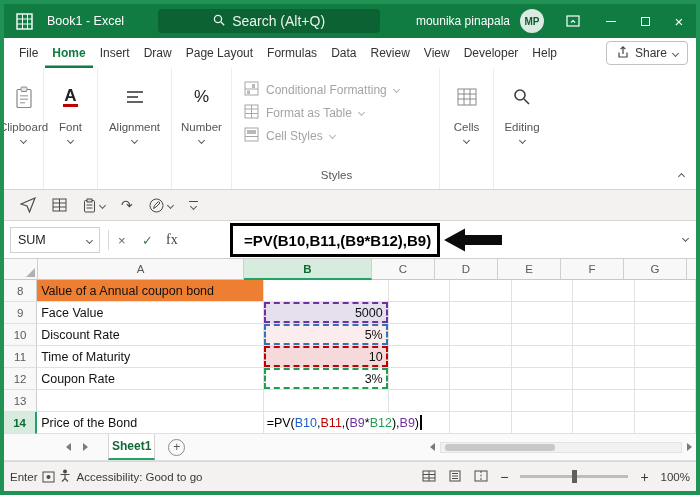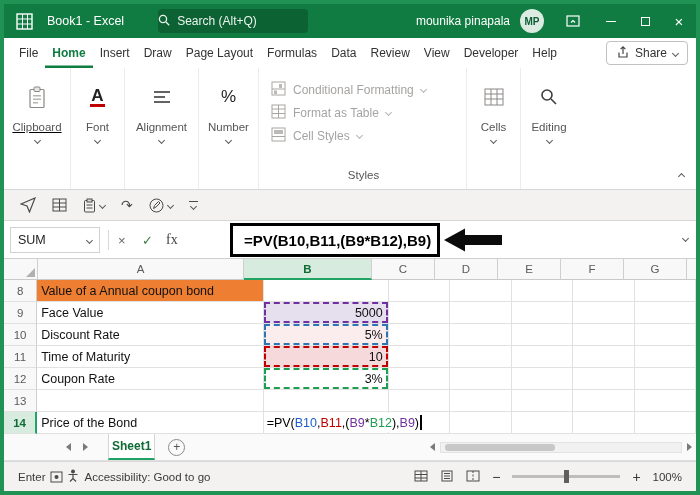--- a/index.html
+++ b/index.html
@@ -3,21 +3,21 @@
 <meta charset="utf-8">
 <style>
   *{margin:0;padding:0;box-sizing:border-box;font-family:"Liberation Sans",sans-serif;}
   html,body{width:700px;height:495px;background:#e9e9e9;overflow:hidden;}
   .window{width:700px;height:495px;border:4px solid #1f9254;background:#fff;display:flex;flex-direction:column;overflow:hidden;position:relative;}
 
   
   .titlebar{height:34px;background:#107C41;display:flex;align-items:center;color:#fff;flex:none;}
   .appicon{margin-left:12px;display:flex;}
   .wtitle{margin-left:14px;font-size:12.5px;white-space:nowrap;}
-  .searchpill{margin-left:34px;width:150px;height:24px;background:#0c6233;border-radius:4px;display:flex;align-items:center;justify-content:flex-start;gap:7px;font-size:12px;color:#eaf4ee;cursor:pointer;}
+  .searchpill{margin-left:34px;width:222px;height:24px;background:#0c6233;border-radius:4px;display:flex;align-items:center;justify-content:center;gap:7px;font-size:14px;color:#eaf4ee;cursor:pointer;}
   .tspacer{flex:1;}
   .username{font-size:12px;white-space:nowrap;margin-right:10px;}
   .avatar{width:24px;height:24px;border-radius:50%;background:#dcebe2;color:#0b5c33;font-size:10px;font-weight:bold;display:flex;align-items:center;justify-content:center;margin-right:14px;}
   .ribopt{width:30px;display:flex;justify-content:center;margin-right:6px;}
   .winbtn{width:34px;height:34px;display:flex;align-items:center;justify-content:center;}
   .minbar{width:10px;height:0;border-top:1.5px solid #fff;}
   .maxbox{width:9px;height:9px;border:1.4px solid #fff;}
   .closex{font-size:15px;line-height:1;color:#fff;}
 
   
@@ -96,21 +96,21 @@
   .tri{width:0;height:0;display:inline-block;cursor:pointer;}
   .tri.l{border-top:4.5px solid transparent;border-bottom:4.5px solid transparent;border-right:5.5px solid #7a7a7a;}
   .tri.r{border-top:4.5px solid transparent;border-bottom:4.5px solid transparent;border-left:5.5px solid #7a7a7a;}
   .sheettab{margin-left:20px;height:100%;display:flex;align-items:center;padding:0 3px;background:#fff;border-left:1px solid #d5d5d5;border-right:1px solid #d5d5d5;border-bottom:2.5px solid #21A366;font-size:12px;font-weight:bold;color:#0e6b35;cursor:pointer;}
   .addsheet{margin-left:13px;width:17px;height:17px;border:1px solid #8a8a8a;border-radius:50%;display:flex;align-items:center;justify-content:center;font-size:12px;color:#555;cursor:pointer;}
   .hscroll{margin-left:auto;margin-right:4px;display:flex;align-items:center;gap:5px;width:262px;}
   .htrack{flex:1;height:11px;background:#f1f1f1;border:1px solid #e3e3e3;position:relative;cursor:pointer;}
   .hthumb{position:absolute;left:4px;top:1px;height:7px;width:110px;background:#c8c8c8;border-radius:3px;}
 
   
-  .statusbar{height:30px;background:#f3f2f1;border-top:1px solid #d8d8d8;display:flex;align-items:center;padding:0 14px;gap:4px;font-size:11.5px;color:#3b3a39;flex:none;}
+  .statusbar{height:30px;background:#f3f2f1;border-top:1px solid #d8d8d8;display:flex;align-items:center;padding:0 6px;gap:4px;font-size:11.5px;color:#3b3a39;flex:none;}
   .sbitem{display:flex;align-items:center;gap:6px;cursor:pointer;white-space:nowrap;}
   .sbright{margin-left:auto;display:flex;align-items:center;gap:12px;}
   .zoomtrack{width:108px;height:3px;background:#bdbdbd;position:relative;cursor:pointer;}
   .zoomthumb{position:absolute;left:52px;top:-5px;width:5px;height:13px;background:#605e5c;}
   .zbtn{font-size:14px;color:#3b3a39;cursor:pointer;line-height:1;}
 </style>
 </head>
 <body>
 
 <div class="window">
@@ -171,21 +171,21 @@
       <span><svg width="13" height="13">
             <path d="M3 7.5 v4.5 h8 v-4.5" fill="none" stroke="#444" stroke-width="1.2"></path>
             <path d="M7 9 V2 M4.6 4.2 L7 1.8 L9.4 4.2" fill="none" stroke="#444" stroke-width="1.2"></path>
           </svg></span>
       <span>Share</span>
       <span class="chv"></span>
     </span>
   </div>
 
   <div class="ribbon">
-    <div class="rgroup" style="width:67px;text-decoration:underline;">
+    <div class="rgroup" style="width:40px;">
       <span class="gicon">
         <svg width="20" height="23" viewBox="0 0 20 23">
             <rect x="3" y="3.5" width="14" height="18" rx="1" fill="#fff" stroke="#8a8886" stroke-width="1.2"></rect>
             <rect x="7" y="1" width="6" height="4.5" rx="1" fill="#e8e6e4" stroke="#8a8886"></rect>
             <rect x="6" y="9" width="8" height="1.5" fill="#b7b5b3"></rect>
             <rect x="6" y="12.5" width="8" height="1.5" fill="#b7b5b3"></rect>
             <rect x="6" y="16" width="5" height="1.5" fill="#b7b5b3"></rect>
           </svg>
       </span>
       <span class="glabel">Clipboard</span>

